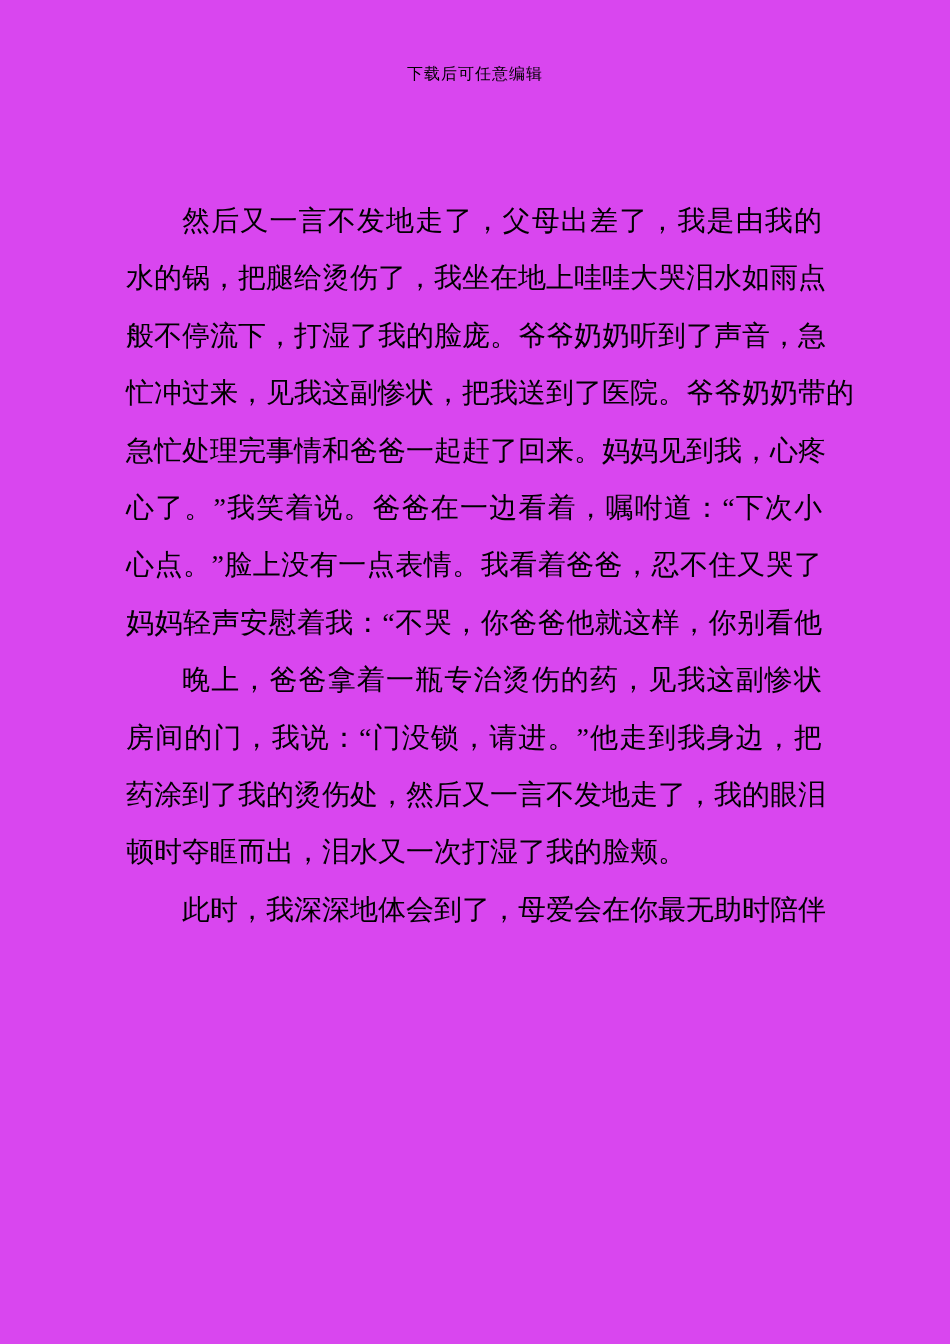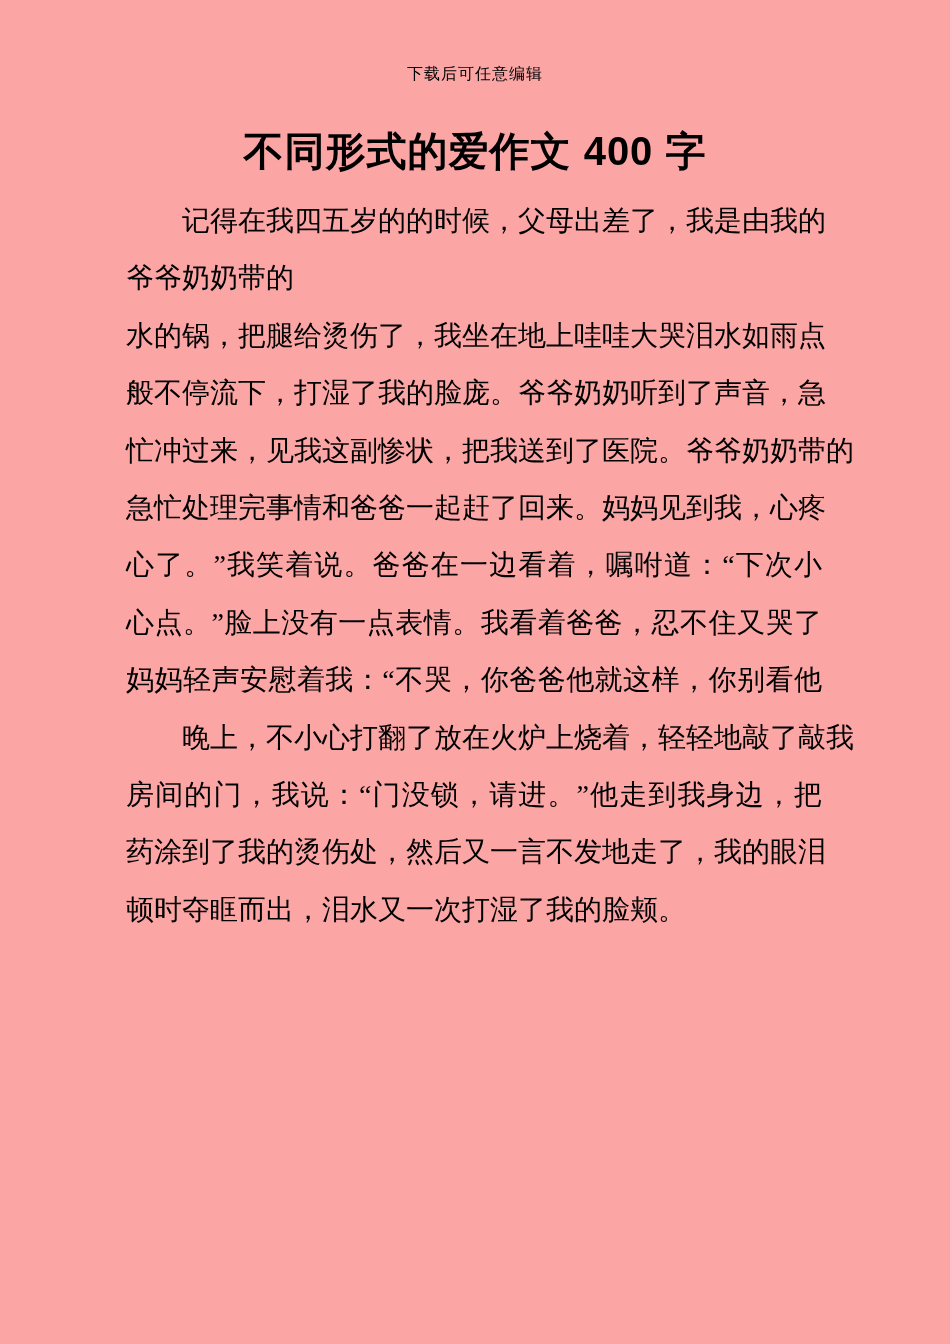--- a/index.html
+++ b/index.html
@@ -11,21 +11,21 @@
     height: 1344px;
     background: #ffffff;
     position: relative;
     overflow: hidden;
     color: #000000;
     font-family: "Liberation Serif", serif;
   }
   .page {
     position: absolute;
     inset: 0;
-    background: #fca5a5;
+    background: #d946ef;
   }
   .header-note {
     position: absolute;
     top: 64px;
     left: 0;
     width: 100%;
     text-align: center;
     font-size: 16px;
     letter-spacing: 1px;
     font-family: "Liberation Serif", serif;
@@ -64,30 +64,29 @@
   .line.indent {
     padding-left: 56px;
   }
 </style>
 </head>
 <body style="background: rgb(255, 255, 255); color: rgb(0, 0, 0);">
 
 <div class="page">
   <div class="header-note">下载后可任意编辑</div>
 
-  <h1 class="doc-title" style="margin:0;">不同形式的爱作文 400 字</h1>
 
   <div class="body-text">
-      <div class="line indent">记得在我四五岁的的时候，父母出差了，我是由我的</div>
-      <div class="line no-justify">爷爷奶奶带的</div>
+      <div class="line indent">然后又一言不发地走了，父母出差了，我是由我的</div>
       <div class="line">水的锅，把腿给烫伤了，我坐在地上哇哇大哭泪水如雨点</div>
       <div class="line">般不停流下，打湿了我的脸庞。爷爷奶奶听到了声音，急</div>
       <div class="line">忙冲过来，见我这副惨状，把我送到了医院。爷爷奶奶带的</div>
       <div class="line">急忙处理完事情和爸爸一起赶了回来。妈妈见到我，心疼</div>
       <div class="line">心了。”我笑着说。爸爸在一边看着，嘱咐道：“下次小</div>
       <div class="line">心点。”脸上没有一点表情。我看着爸爸，忍不住又哭了</div>
       <div class="line">妈妈轻声安慰着我：“不哭，你爸爸他就这样，你别看他</div>
-      <div class="line indent">晚上，不小心打翻了放在火炉上烧着，轻轻地敲了敲我</div>
+      <div class="line indent">晚上，爸爸拿着一瓶专治烫伤的药，见我这副惨状</div>
       <div class="line">房间的门，我说：“门没锁，请进。”他走到我身边，把</div>
       <div class="line">药涂到了我的烫伤处，然后又一言不发地走了，我的眼泪</div>
       <div class="line no-justify">顿时夺眶而出，泪水又一次打湿了我的脸颊。</div>
+      <div class="line indent no-justify">此时，我深深地体会到了，母爱会在你最无助时陪伴</div>
     </div>
 </div>
 
 </body></html>

